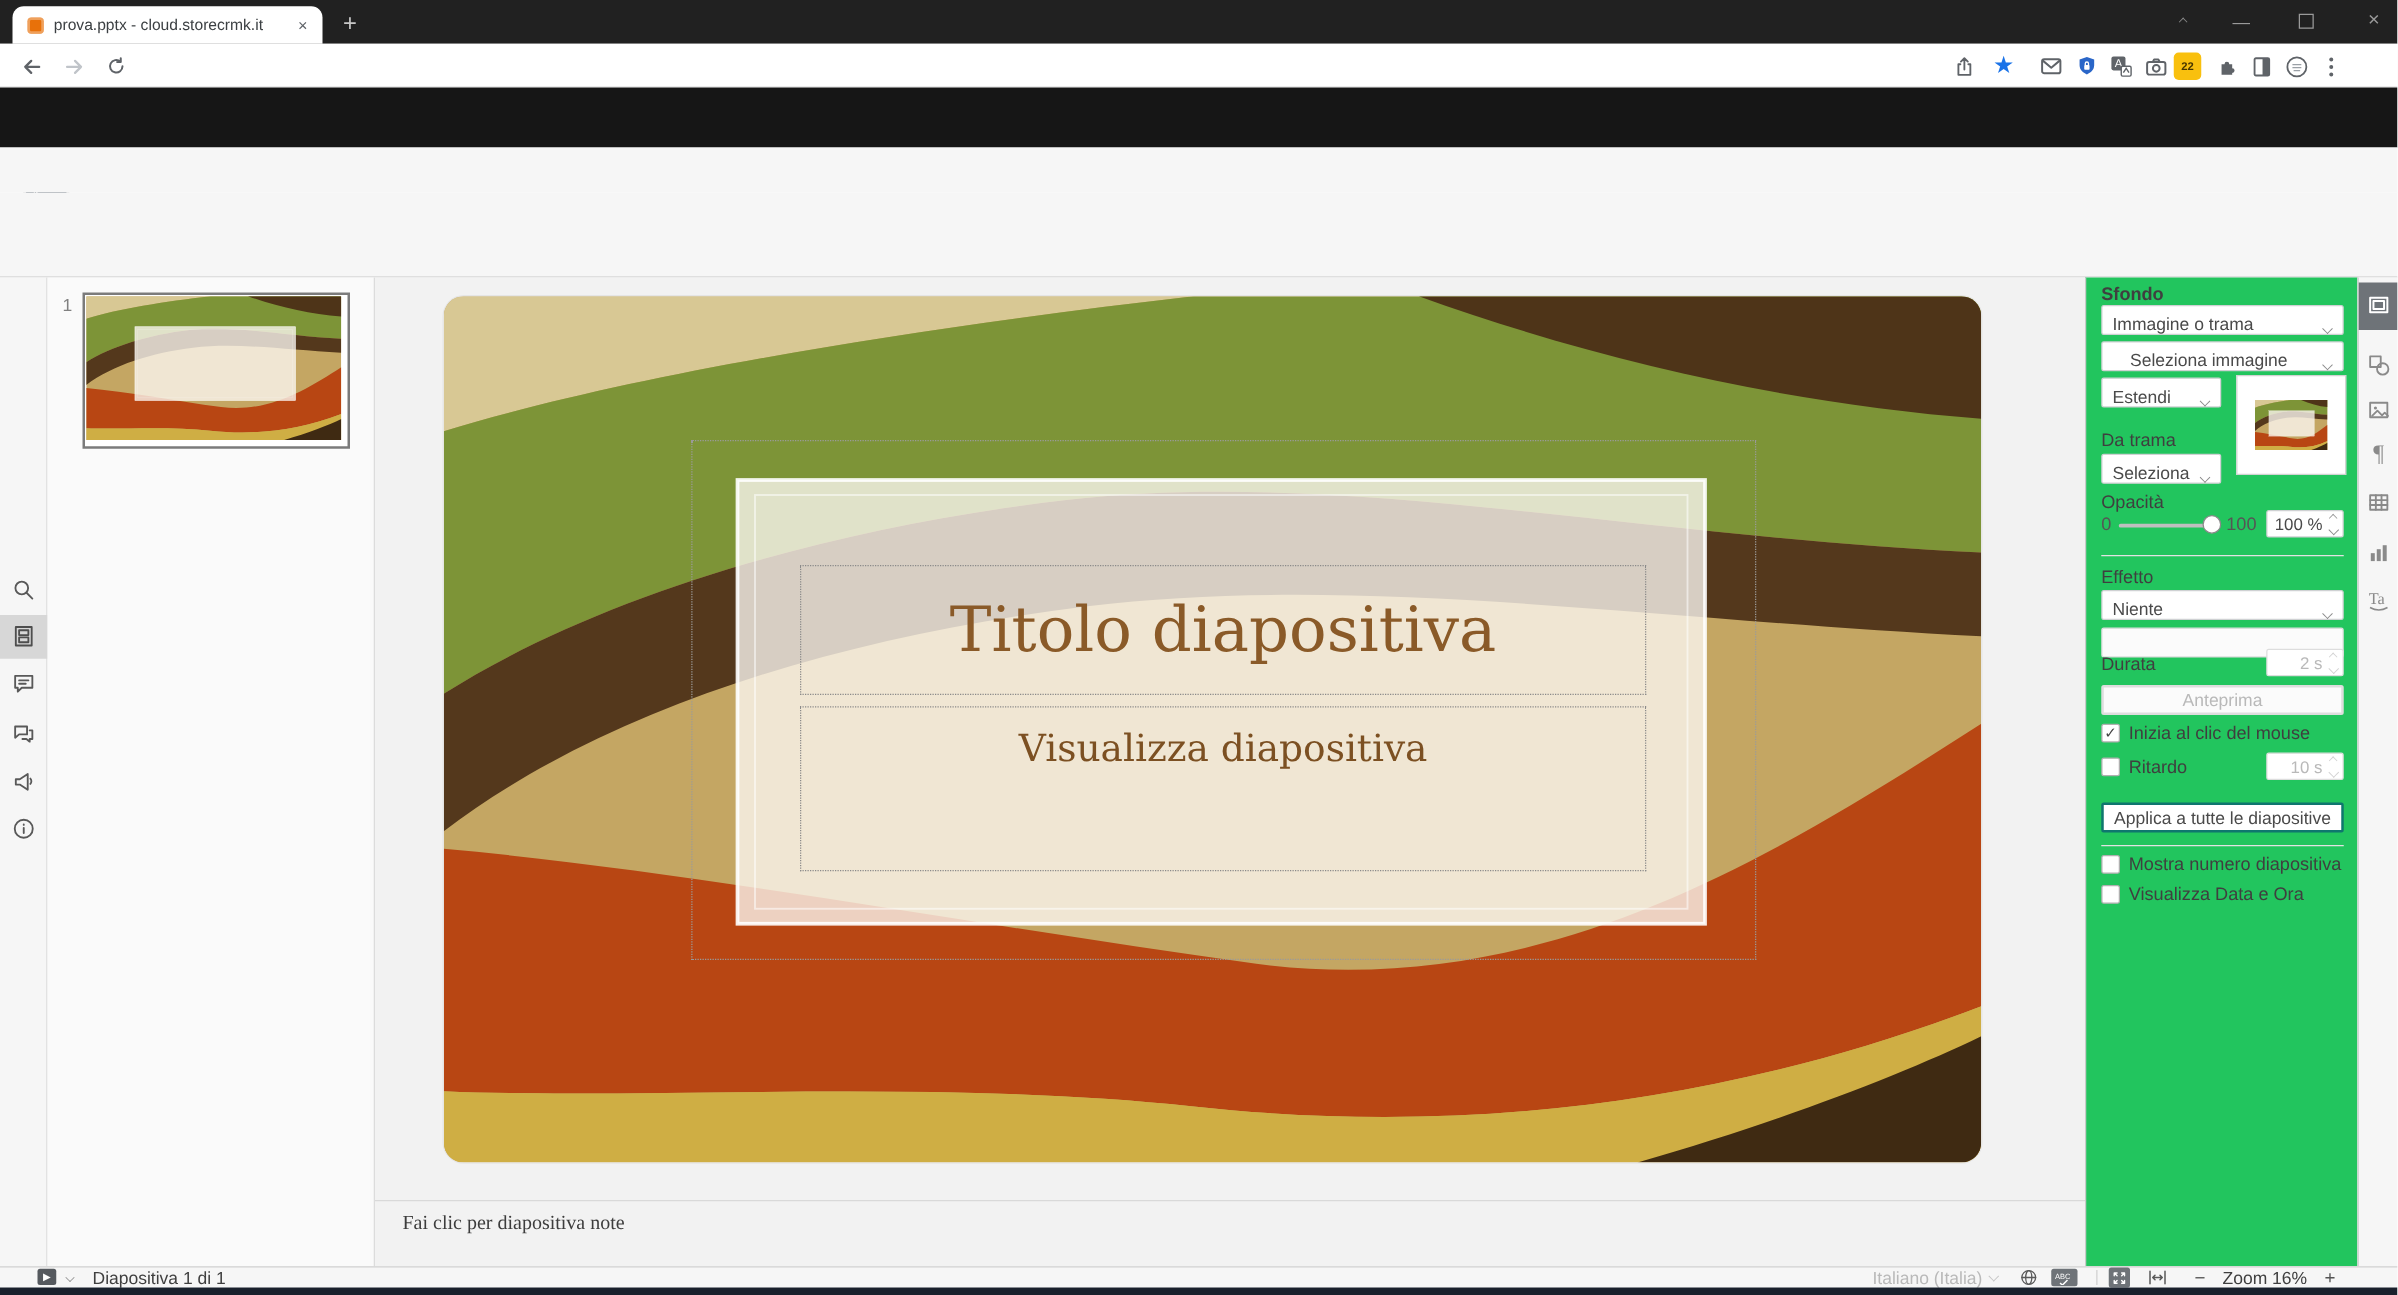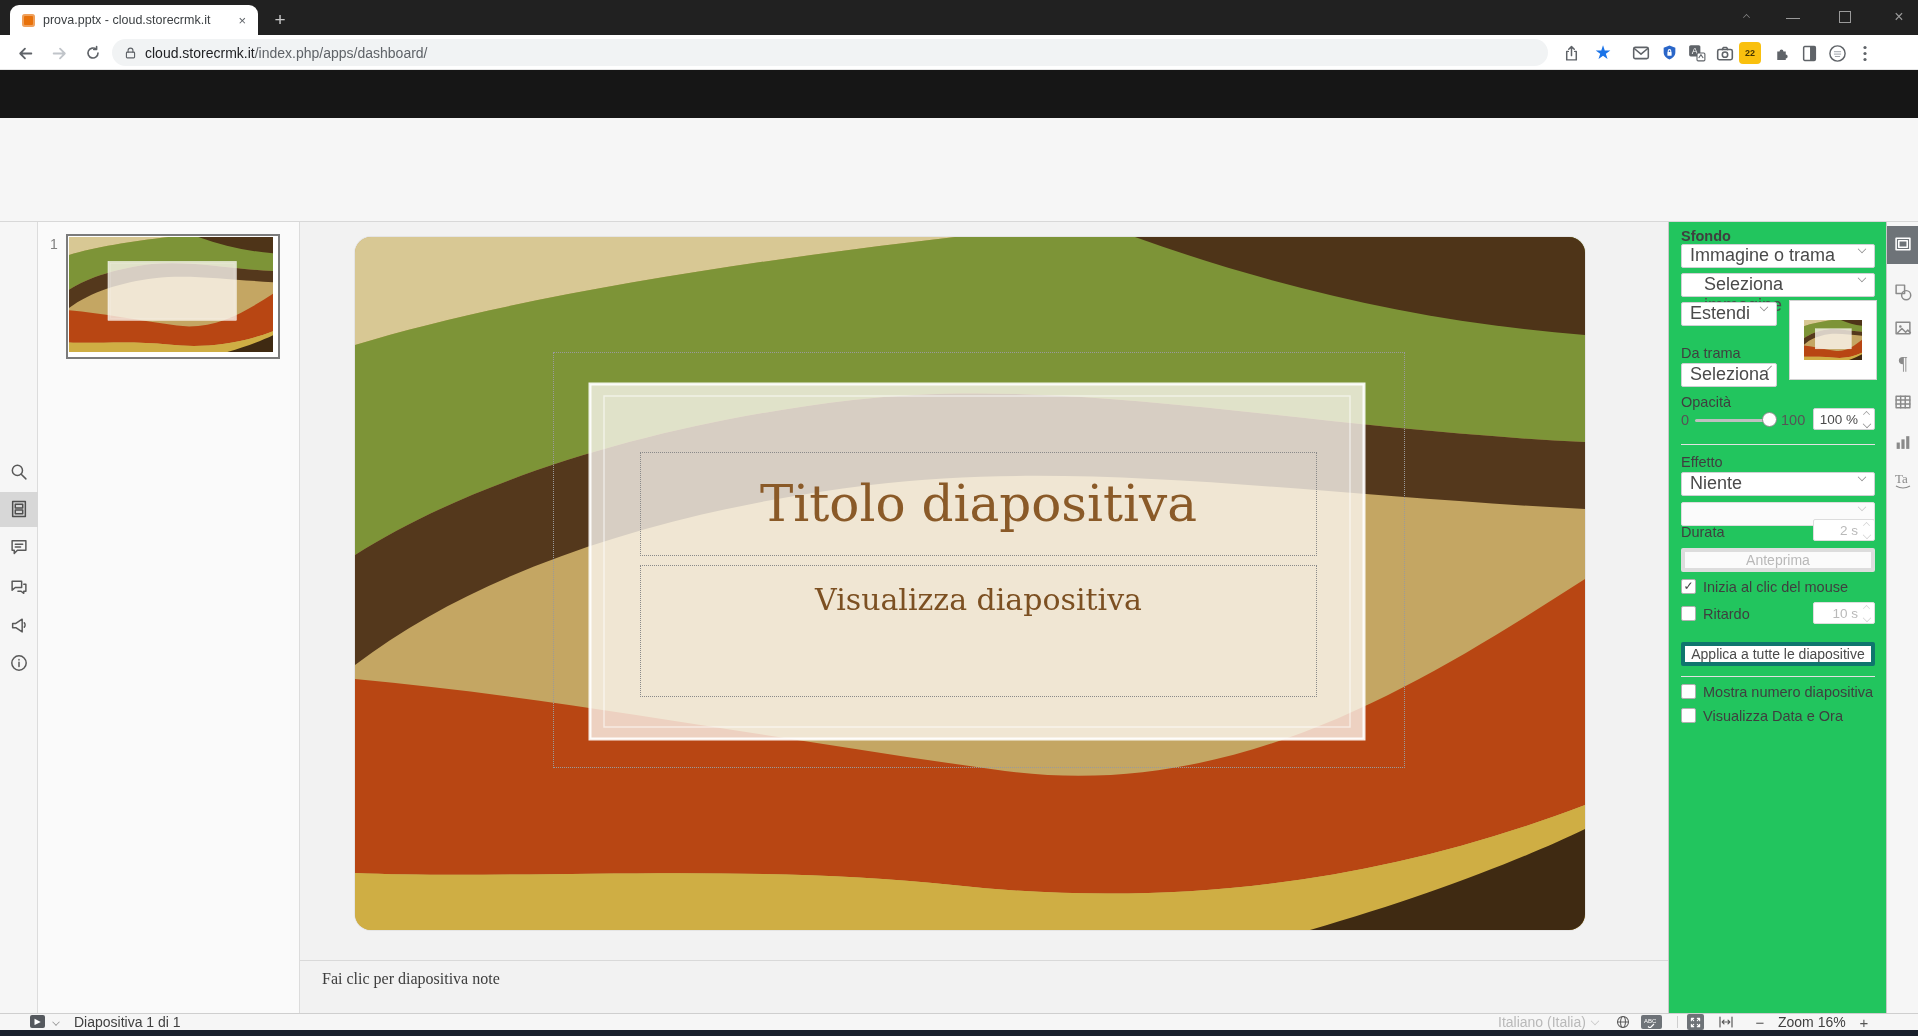--- a/index.html
+++ b/index.html
@@ -37,21 +37,21 @@
   #menubar{position:absolute;left:0;top:118px;width:1918px;height:36px;background:#f6f6f6;}
   .brand{position:absolute;left:14px;top:126px;display:flex;align-items:center;gap:7px;
     font-weight:bold;font-size:15px;color:#333;letter-spacing:.4px;}
   .mtab{position:absolute;top:124px;height:28px;font-size:15.5px;color:#4a4a4a;display:flex;
     align-items:center;justify-content:center;}
   .mtab.active{color:#3b3b3b;border-bottom:2px solid #444;}
   #toolbar{position:absolute;left:0;top:154px;width:1918px;height:68px;background:#f6f6f6;
     border-bottom:1px solid #d8d8d8;box-sizing:border-box;}
   .tbtxt{font-size:13.5px;color:#4a4a4a;white-space:nowrap;}
   .combo{position:absolute;background:#fff;border:1px solid #cfd1d3;border-radius:2px;height:22px;
-    display:flex;align-items:flex-start;padding:0 8px;box-sizing:border-box;font-size:18px;color:#4a4a4a;}
+    display:flex;align-items:flex-end;padding:0 8px;box-sizing:border-box;font-size:14px;color:#4a4a4a;}
   .combo .chv{margin-left:auto;}
   .combo.dis{background:#fbfbfb;border-color:#ddd;color:#b5b5b5;}
   .glyphbtn{position:absolute;font-size:15px;color:#4e4e4e;display:flex;align-items:flex-end;}
   
   .theme{width:90px;height:54px;border:1px solid #cdcdcd;border-radius:2px;box-sizing:border-box;
     position:relative;overflow:hidden;flex:none;}
   .theme.sel{outline:2px solid #7b7e81;outline-offset:-1px;}
   .theme .aa{position:absolute;left:7px;top:7px;font-size:21px;color:#1c1c1c;font-family:"Liberation Serif",serif;line-height:22px;}
   .theme .aabox{background:#ffffffee;padding:0 26px 2px 4px;border-radius:1px;}
   .theme .sw{position:absolute;left:7px;bottom:6px;display:flex;gap:2px;}
@@ -73,21 +73,21 @@
   #notesline{position:absolute;left:300px;top:960px;width:1368px;height:1px;background:#d9d9d9;}
   #notes{position:absolute;left:322px;top:970px;font-family:"Liberation Serif",serif;
     font-size:16px;color:#3d3d3d;}
   
   #rpanel{position:absolute;left:1668px;top:222px;width:218px;height:791px;background:#22c55e;
     border-left:1px solid #c9c9c9;box-sizing:border-box;}
   #rbar{position:absolute;left:1886px;top:222px;width:32px;height:791px;background:#f6f6f6;
     border-left:1px solid #c9c9c9;box-sizing:border-box;}
   .ractive{position:absolute;left:1887px;top:226px;width:31px;height:38px;background:#6e7378;}
   .slabel{position:absolute;font-size:14.5px;color:#3f3f3f;}
-  .sbtn{position:absolute;left:1680px;width:194px;height:24px;background:#fff;border:4px solid #0f766e;
+  .sbtn{position:absolute;left:1680px;width:194px;height:24px;background:#fff;border:2px solid #0f766e;
     border-radius:2px;display:flex;align-items:center;justify-content:center;font-size:14px;color:#4a4a4a;box-sizing:border-box;}
   .sbtn.dis{background:#fbfbfb;border-color:#ddd;color:#b9b9b9;}
   .spin{position:absolute;left:1812px;width:62px;height:22px;background:#fff;border:1px solid #ddd;
     border-radius:2px;box-sizing:border-box;display:flex;align-items:center;justify-content:flex-end;
     padding-right:16px;font-size:13.5px;color:#b9b9b9;}
   .spin .arr{position:absolute;right:3px;display:flex;flex-direction:column;gap:2px;}
   .cb{position:absolute;width:15px;height:15px;background:#fff;border:1px solid #b0b0b0;
     border-radius:2px;box-sizing:border-box;font-size:12px;line-height:13px;text-align:center;color:#444;}
   .hr{position:absolute;left:1680px;width:194px;height:1px;background:#e2e2e2;}
   
@@ -141,27 +141,20 @@
   </div>
   <div class="ib" style="left:46px;top:5px;width:26px;height:26px;">
     <svg class="ic" width="17" height="17" viewBox="0 0 16 16" style="stroke:#c0c4c9;stroke-width:1.7">
         <path d="M2.5,8 H13 M8.5,3.5 L13,8 l-4.5,4.5"></path>
       </svg>
   </div>
   <div class="ib" style="left:80px;top:5px;width:26px;height:26px;">
     <svg class="ic" width="16" height="16" viewBox="0 0 16 16" style="stroke:#5f6368;stroke-width:1.6">
         <path d="M13,8 a5,5 0 1 1 -1.7,-3.75 M11.6,1.6 v2.9 h-2.9"></path>
       </svg>
-  </div>
-  <div class="omni">
-    <svg class="ic" width="13" height="14" viewBox="0 0 16 16" style="stroke:#5f6368;flex:none">
-        <rect x="3" y="7" width="10" height="7" rx="1"></rect>
-        <path d="M5,7 V5 a3,3 0 0 1 6,0 V7"></path>
-      </svg>
-    <span class="url"><span>cloud.storecrmk.it</span><span class="path">/index.php/apps/dashboard/</span></span>
   </div>
   <div class="ib" style="left:1558px;top:5px;width:26px;height:26px;">
     <svg class="ic" width="17" height="17" viewBox="0 0 16 16" style="stroke:#5f6368">
         <path d="M5,6 H3.5 V14 h9 V6 H11 M8,10 V1.8 M5.4,4 L8,1.5 L10.6,4"></path>
       </svg>
   </div>
   <div class="ib" style="left:1590px;top:4px;width:26px;height:26px;color:#1a73e8;font-size:19px;">★</div>
   <div class="ib" style="left:1628px;top:5px;width:26px;height:26px;">
     <svg class="ic" width="18" height="16" viewBox="0 0 16 14" style="stroke:#5f6368">
         <rect x="1.5" y="2" width="13" height="10" rx="1.5"></rect>

